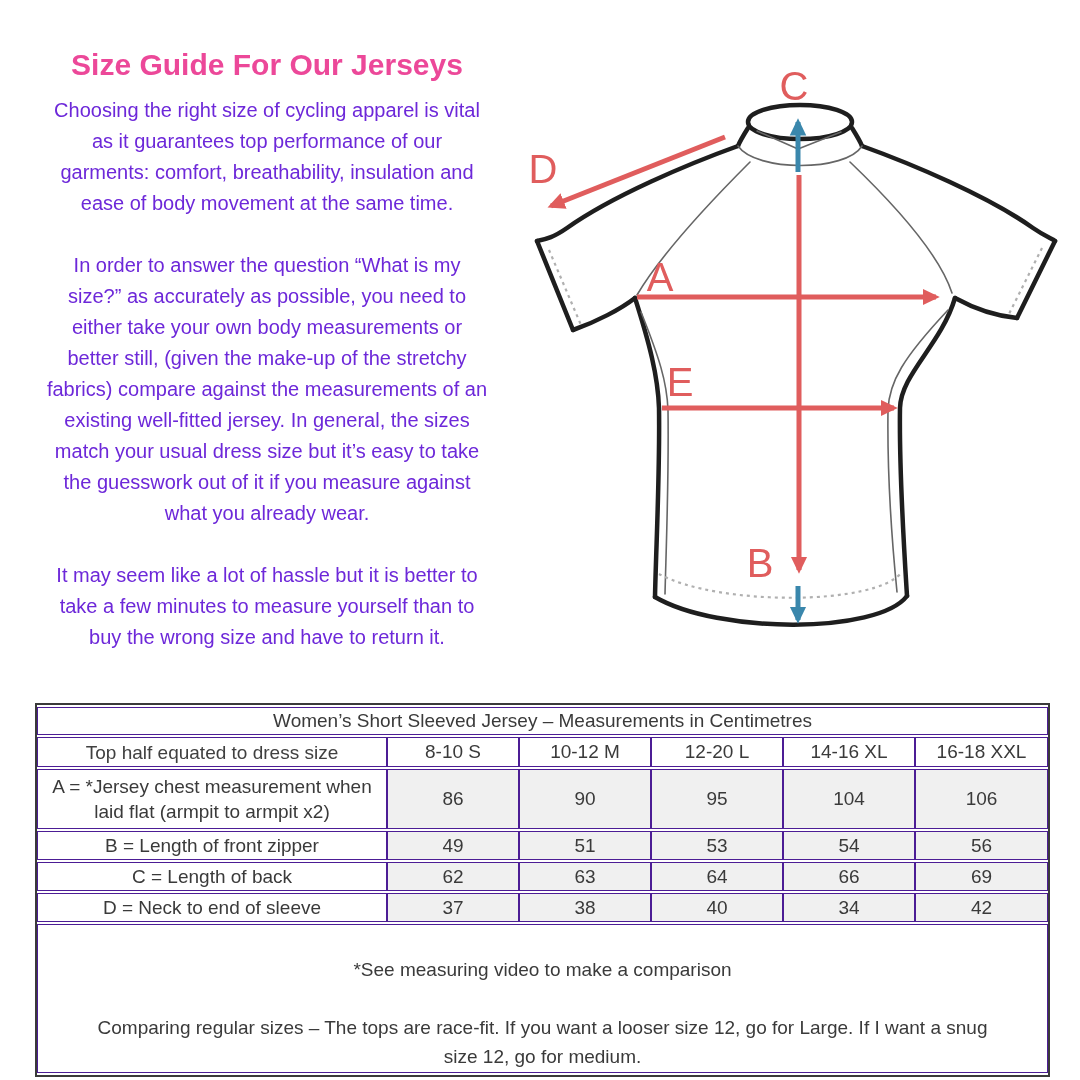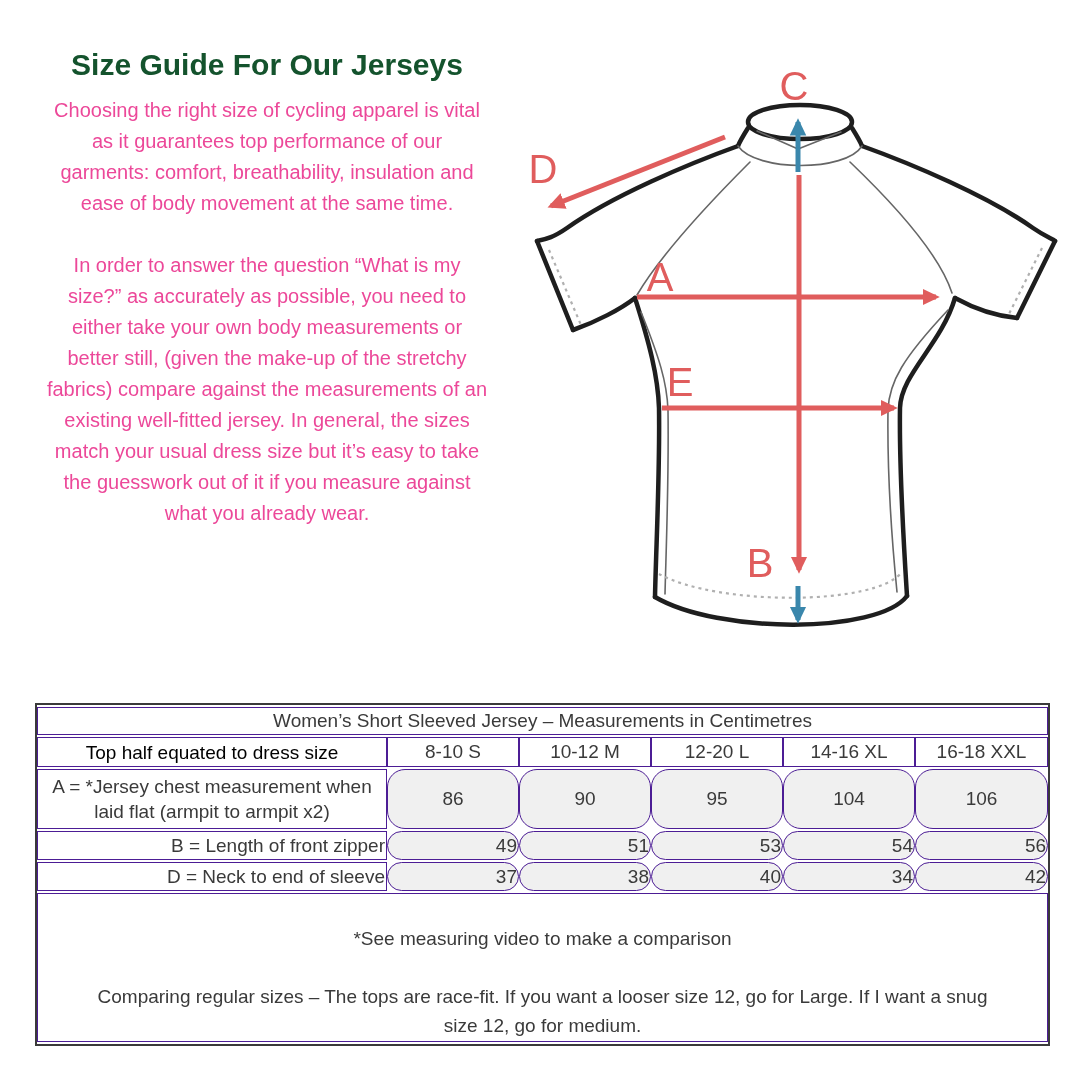--- a/index.html
+++ b/index.html
@@ -1,36 +1,36 @@
 <!DOCTYPE html>
 <html><head>
 <meta charset="utf-8">
 <style>
   html,body{margin:0;padding:0;background:#ffffff;}
   .page{position:relative;width:1080px;height:1080px;background:#ffffff;overflow:hidden;
         font-family:"Liberation Sans",sans-serif;}
   
   .intro{position:absolute;left:10px;top:48px;width:514px;text-align:center;}
-  .intro h1{margin:0 0 13px 0;font-size:30px;line-height:34px;font-weight:700;color:#14532d;}
-  .intro p{margin:0 0 31px 0;font-size:20px;line-height:31px;color:#ec4899;white-space:pre-line;}
+  .intro h1{margin:0 0 13px 0;font-size:30px;line-height:34px;font-weight:700;color:#ec4899;}
+  .intro p{margin:0 0 31px 0;font-size:20px;line-height:31px;color:#6d28d9;white-space:pre-line;}
   
   .diagram{position:absolute;left:520px;top:55px;width:560px;height:615px;}
   .measure-label{font-family:"Liberation Sans",sans-serif;font-size:40px;fill:#e05d5d;}
   
   table.size-table{position:absolute;left:35px;top:703px;width:1013px;
         border-collapse:separate;border-spacing:0 2px;border:2px solid #3a3a3a;background:#fff;
         table-layout:fixed;}
   table.size-table td{border:1px solid #4c1d95;padding:1px;text-align:center;vertical-align:middle;
         font-size:19px;color:#3a3a3a;overflow:hidden;}
   td.t-title{height:24px;border:1px solid #555;color:#d23232;font-size:21px;}
   td.t-sizehead{height:26px;font-size:21px;color:#2d2d2d;}
   td.t-label{white-space:pre-line;line-height:25px;}
-  td.t-val{background:#f0f0f0;color:#686868;border-radius:18px;}
+  td.t-val{background:#f0f0f0;color:#686868;}
   tr.r-tall td{height:56px;}
-  tr.r-short td{height:24px;text-align:right;}
+  tr.r-short td{height:24px;}
   td.t-foot{height:86px;font-size:20px;line-height:29px;color:#3a3a3a;white-space:pre-line;
         padding:2px 8px;}
 </style>
 </head>
 <body>
 
 <div class="page">
 
   <div class="intro">
     <h1>Size Guide For Our Jerseys</h1>
@@ -40,20 +40,23 @@
 ease of body movement at the same time.</p>
     <p>In order to answer the question “What is my
 size?” as accurately as possible, you need to
 either take your own body measurements or
 better still, (given the make-up of the stretchy
 fabrics) compare against the measurements of an
 existing well-fitted jersey. In general, the sizes
 match your usual dress size but it’s easy to take
 the guesswork out of it if you measure against
 what you already wear.</p>
+    <p>It may seem like a lot of hassle but it is better to
+take a few minutes to measure yourself than to
+buy the wrong size and have to return it.</p>
   </div>
 
   <svg class="diagram" viewBox="520 55 560 615" xmlns="http://www.w3.org/2000/svg">
     <defs>
       <marker id="head-red" viewBox="0 0 10 10" refX="7.5" refY="5" markerWidth="3.6" markerHeight="3.6" orient="auto-start-reverse">
         <path d="M0 0.4 L9.6 5 L0 9.6 z" fill="#e05d5d"></path>
       </marker>
       <marker id="head-blue" viewBox="0 0 10 10" refX="7.5" refY="5" markerWidth="3.6" markerHeight="3.6" orient="auto-start-reverse">
         <path d="M0 0.4 L9.6 5 L0 9.6 z" fill="#3a87ac"></path>
       </marker>
@@ -112,21 +115,21 @@
         <col style="width:132px">
         <col style="width:132px">
       <col style="width:132px">
         <col style="width:133px">
     </colgroup>
     <tbody>
       <tr>
         <td class="t-title" colspan="6">Women’s Short Sleeved Jersey – Measurements in Centimetres</td>
       </tr>
       <tr>
-        <td class="t-sizehead t-label" style="font-size:19px;color:#000000;">Top half equated to dress size</td>
+        <td class="t-sizehead t-label" style="font-size:19px;color:#404040;">Top half equated to dress size</td>
         <td class="t-sizehead">8-10 S</td>
         <td class="t-sizehead">10-12 M</td>
         <td class="t-sizehead">12-20 L</td>
         <td class="t-sizehead">14-16 XL</td>
         <td class="t-sizehead">16-18 XXL</td>
       </tr>
       <tr class="r-tall">
         <td class="t-label">A = *Jersey chest measurement when
 laid flat (armpit to armpit x2)</td>
         <td class="t-val">86</td>
@@ -137,20 +140,28 @@
       </tr>
       <tr class="r-short">
         <td class="t-label">B = Length of front zipper</td>
         <td class="t-val">49</td>
         <td class="t-val">51</td>
         <td class="t-val">53</td>
         <td class="t-val">54</td>
         <td class="t-val">56</td>
       </tr>
       <tr class="r-short">
+        <td class="t-label">C = Length of back</td>
+        <td class="t-val">62</td>
+        <td class="t-val">63</td>
+        <td class="t-val">64</td>
+        <td class="t-val">66</td>
+        <td class="t-val">69</td>
+      </tr>
+      <tr class="r-short">
         <td class="t-label">D = Neck to end of sleeve</td>
         <td class="t-val">37</td>
         <td class="t-val">38</td>
         <td class="t-val">40</td>
         <td class="t-val">34</td>
         <td class="t-val">42</td>
       </tr>
       <tr>
         <td class="t-foot" colspan="6">
           <span>*See measuring video to make a comparison</span><br>

